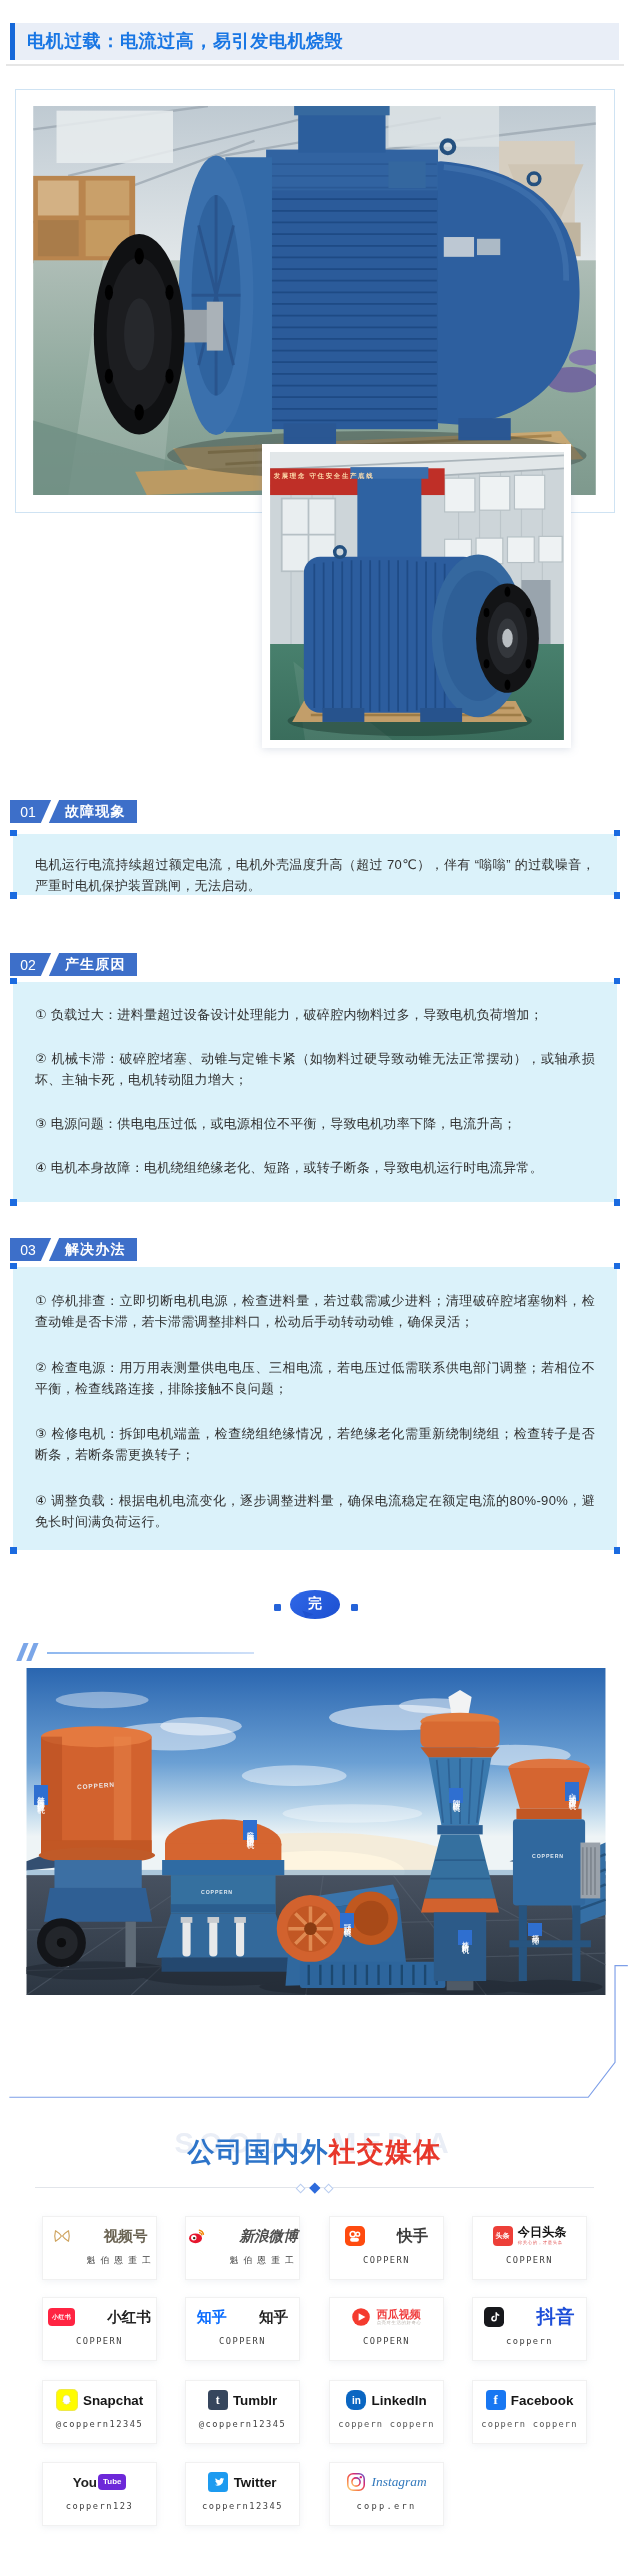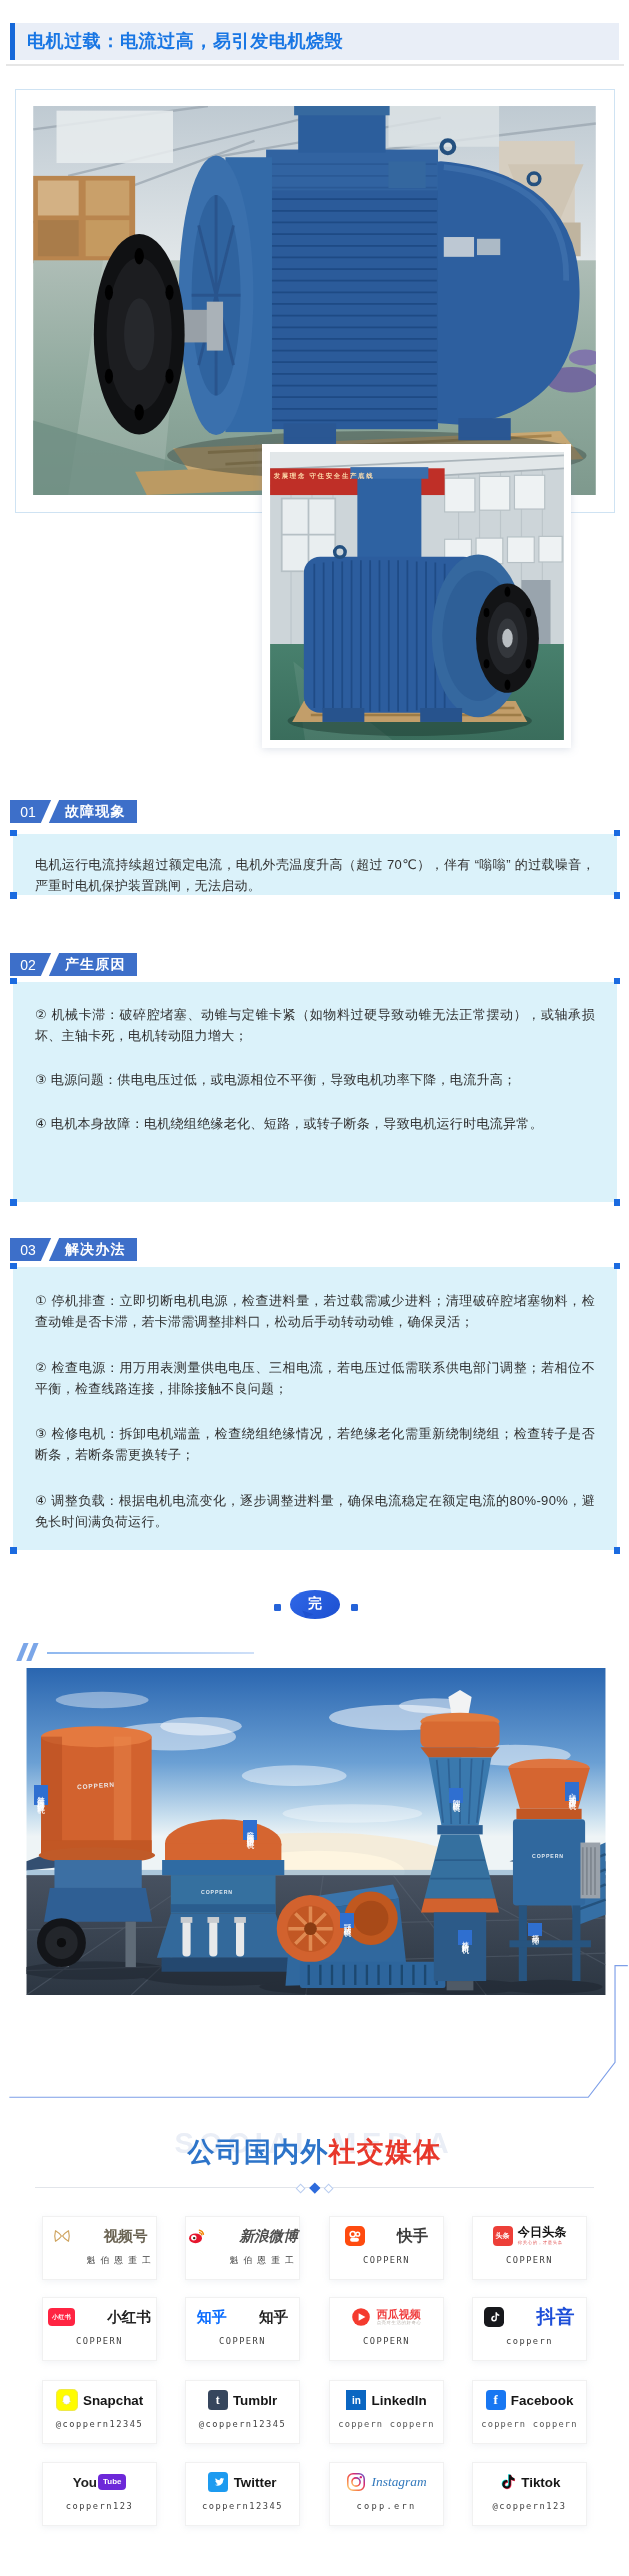--- a/index.html
+++ b/index.html
@@ -231,20 +231,21 @@
     <span class="sec-num">02</span>
     <span class="sec-slash"></span>
     <span class="sec-title">产生原因</span>
   </div>
   <div id="box2" class="abs info-box" style="top:982px;height:220px">
     <span class="corner tl"></span>
       <span class="corner tr"></span>
     <span class="corner bl"></span>
       <span class="corner br"></span>
     <div class="box-text">
+      <p>① 负载过大：进料量超过设备设计处理能力，破碎腔内物料过多，导致电机负荷增加；</p>
       <p>② 机械卡滞：破碎腔堵塞、动锥与定锥卡紧（如物料过硬导致动锥无法正常摆动），或轴承损坏、主轴卡死，电机转动阻力增大；</p>
       <p>③ 电源问题：供电电压过低，或电源相位不平衡，导致电机功率下降，电流升高；</p>
       <p>④ 电机本身故障：电机绕组绝缘老化、短路，或转子断条，导致电机运行时电流异常。</p>
     </div>
   </div>
 
   <div class="abs sec-badge" style="top:1238px">
     <span class="sec-num">03</span>
     <span class="sec-slash"></span>
     <span class="sec-title">解决办法</span>
@@ -535,21 +536,21 @@
       <div class="sq" style="background:#36465d;border-radius:3.5px">
         <span style="color:#fff;font-size:11.7px;font-weight:bold;font-family:'Liberation Serif','DejaVu Serif',serif">t</span>
       </div>
       <span class="brand-en">Tumblr</span>
     </div>
     <div class="handle">@coppern12345</div>
   </div>
 
   <div class="abs card" style="left:329px;top:2380px">
     <div class="logo-row">
-      <div class="sq" style="background:#0a66c2;border-radius:0">
+      <div class="sq" style="background:#0a66c2;border-radius:8px">
         <span style="color:#fff;font-size:10px;font-weight:bold">in</span>
       </div>
       <span class="brand-en">LinkedIn</span>
     </div>
     <div class="handle" style="letter-spacing:1.2px;color:#555">coppern coppern</div>
   </div>
 
   <div class="abs card" style="left:472px;top:2380px">
     <div class="logo-row">
       <div class="sq" style="background:#1877f2;border-radius:3.5px">
@@ -595,26 +596,15 @@
           </defs>
         <rect x="3" y="3" width="28" height="28" rx="9" fill="none" stroke="url(#ig)" stroke-width="2.6"></rect>
         <circle cx="17" cy="17" r="7" fill="none" stroke="url(#ig)" stroke-width="2.6"></circle>
         <circle cx="25.2" cy="8.8" r="2" fill="#d62976"></circle>
       </svg>
       <span style="font-size:13.4px;font-style:italic;font-family:'Liberation Serif','DejaVu Serif',serif;color:#3279bd">Instagram</span>
     </div>
     <div class="handle" style="letter-spacing:2.3px">copp.ern</div>
   </div>
 
-  <div class="abs card" style="left:472px;top:2462px">
-    <div class="logo-row">
-      <svg width="17.5" height="17.5" viewBox="0 0 20 20">
-        <path d="M13.5 2c.4 2.2 1.9 3.7 4.1 4v2.6c-1.5 0-2.9-.5-4.1-1.3v5.6a4.9 4.9 0 1 1-4-4.8v2.7a2.3 2.3 0 1 0 1.6 2.2V2h2.4z" fill="#25f4ee" transform="translate(-0.7,-0.7)"></path>
-        <path d="M13.5 2c.4 2.2 1.9 3.7 4.1 4v2.6c-1.5 0-2.9-.5-4.1-1.3v5.6a4.9 4.9 0 1 1-4-4.8v2.7a2.3 2.3 0 1 0 1.6 2.2V2h2.4z" fill="#fe2c55" transform="translate(0.7,0.7)"></path>
-        <path d="M13.5 2c.4 2.2 1.9 3.7 4.1 4v2.6c-1.5 0-2.9-.5-4.1-1.3v5.6a4.9 4.9 0 1 1-4-4.8v2.7a2.3 2.3 0 1 0 1.6 2.2V2h2.4z" fill="#111"></path>
-      </svg>
-      <span class="brand-en">Tiktok</span>
-    </div>
-    <div class="handle">@coppern123</div>
-  </div>
 
 </div>
 
 
 </body></html>

